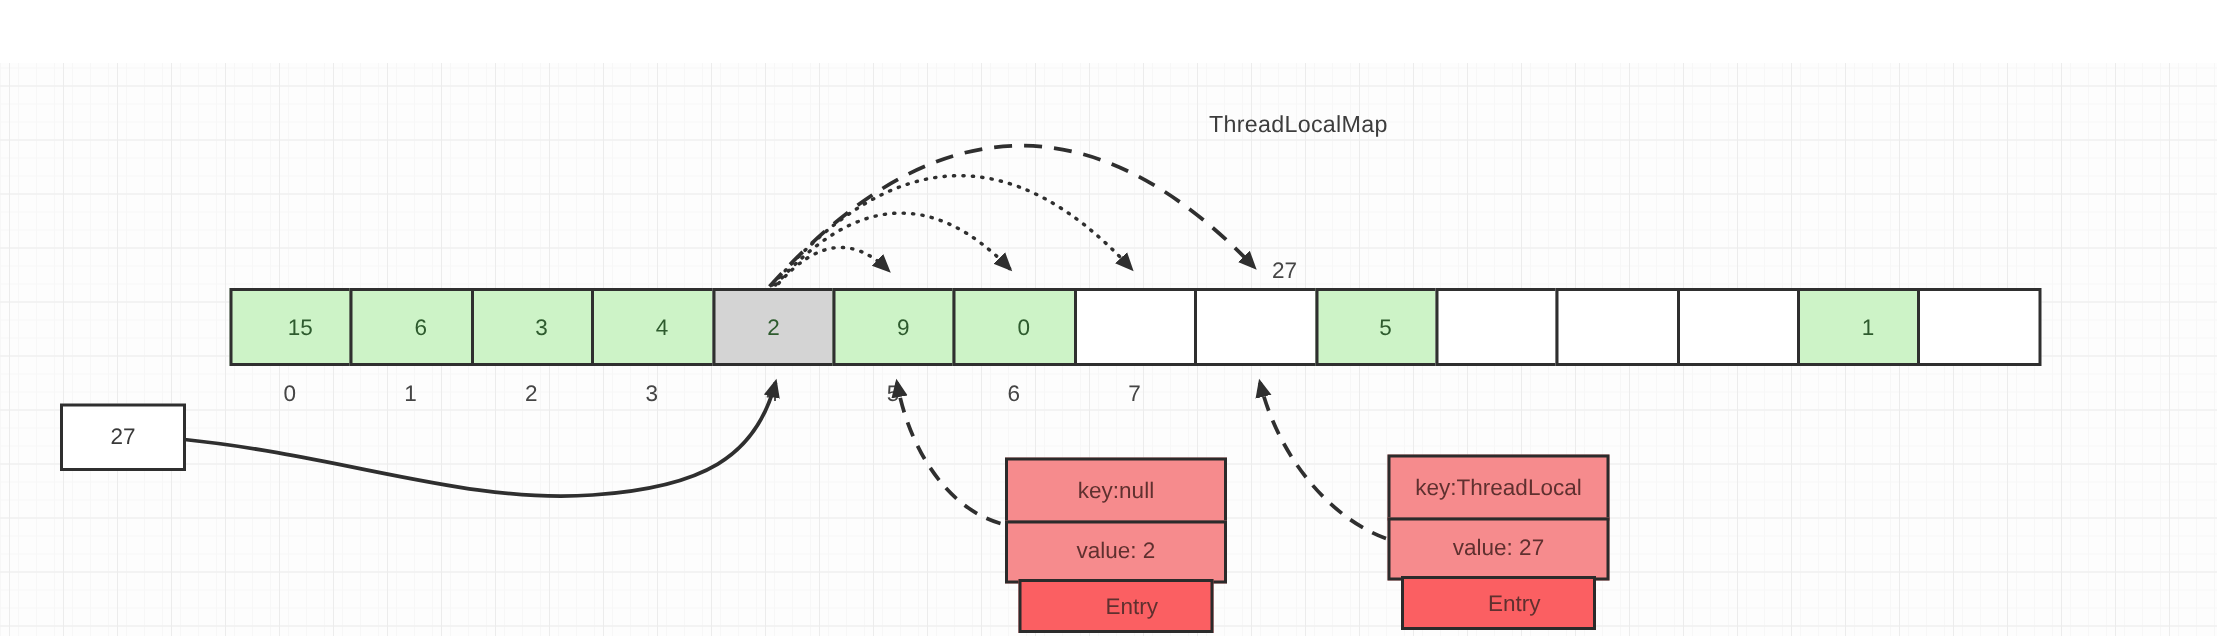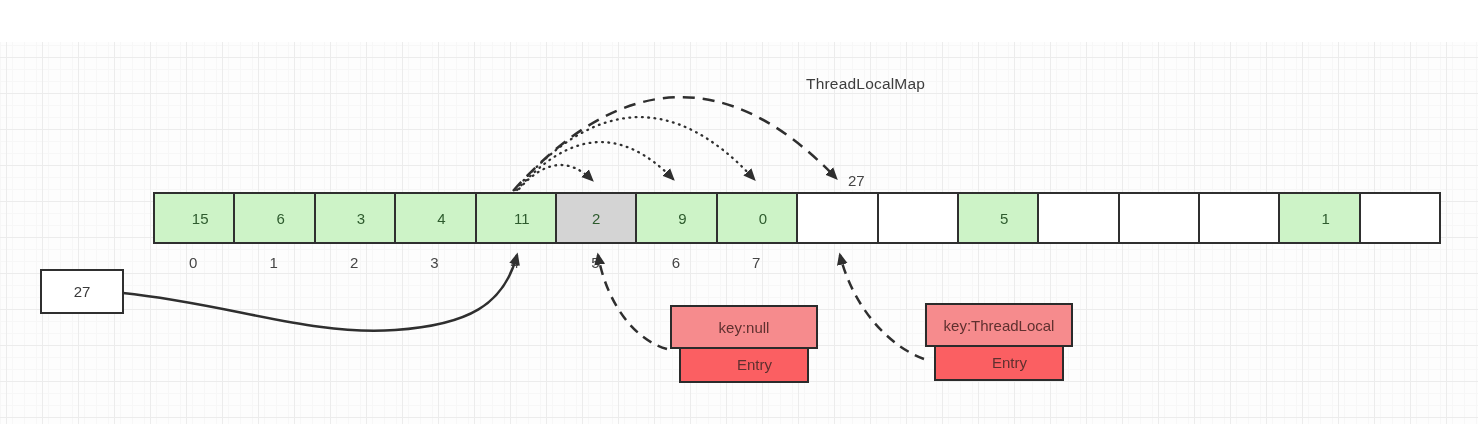--- a/index.html
+++ b/index.html
@@ -81,21 +81,20 @@
 
 <div id="canvas">
 
   <div class="title">ThreadLocalMap</div>
 
   <div class="array-row">
     <div class="cell" data-type="green">15</div>
     <div class="cell" data-type="green">6</div>
     <div class="cell" data-type="green">3</div>
     <div class="cell" data-type="green">4</div>
-    <div class="cell" data-type="green">11</div>
     <div class="cell" data-type="gray">2</div>
     <div class="cell" data-type="green">9</div>
     <div class="cell" data-type="green">0</div>
     <div class="cell" data-type="white"></div>
     <div class="cell" data-type="white"></div>
     <div class="cell" data-type="green">5</div>
     <div class="cell" data-type="white"></div>
     <div class="cell" data-type="white"></div>
     <div class="cell" data-type="white"></div>
     <div class="cell" data-type="green">1</div>
@@ -132,21 +131,23 @@
 
     <path d="M 924 317 C 886 303, 852 262, 840 213" fill="none" stroke="#2f2f2f" stroke-width="2.5" stroke-dasharray="10 7" marker-end="url(#ah)"></path>
   </svg>
 
   <div class="collision-num">27</div>
 
   <div class="probe-box">27</div>
 
   <div class="entry-group" id="entry-null">
     <div class="entry-row key">key:null</div>
+    <div class="entry-row value">value: 2</div>
     <div class="entry-tab">Entry</div>
   </div>
 
   <div class="entry-group" id="entry-threadlocal">
     <div class="entry-row key">key:ThreadLocal</div>
+    <div class="entry-row value">value: 27</div>
     <div class="entry-tab">Entry</div>
   </div>
 
 </div>
 
 </body></html>

